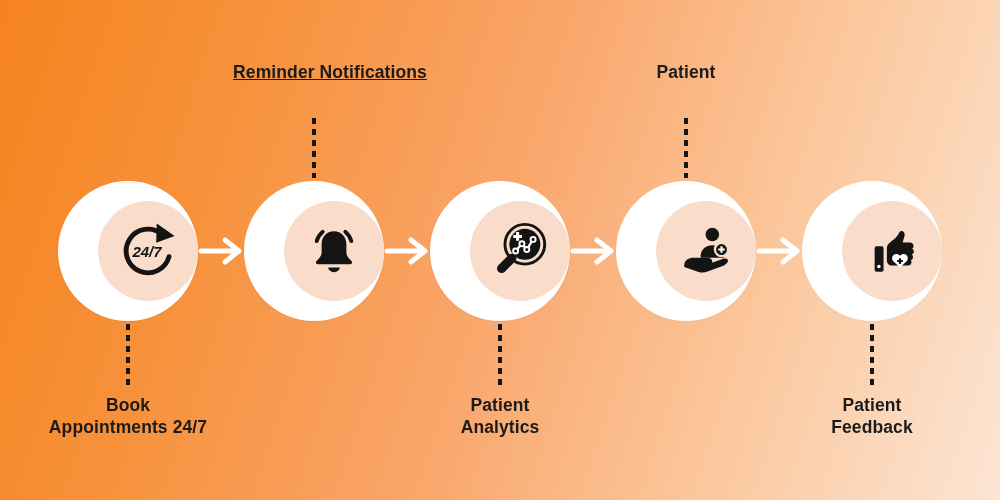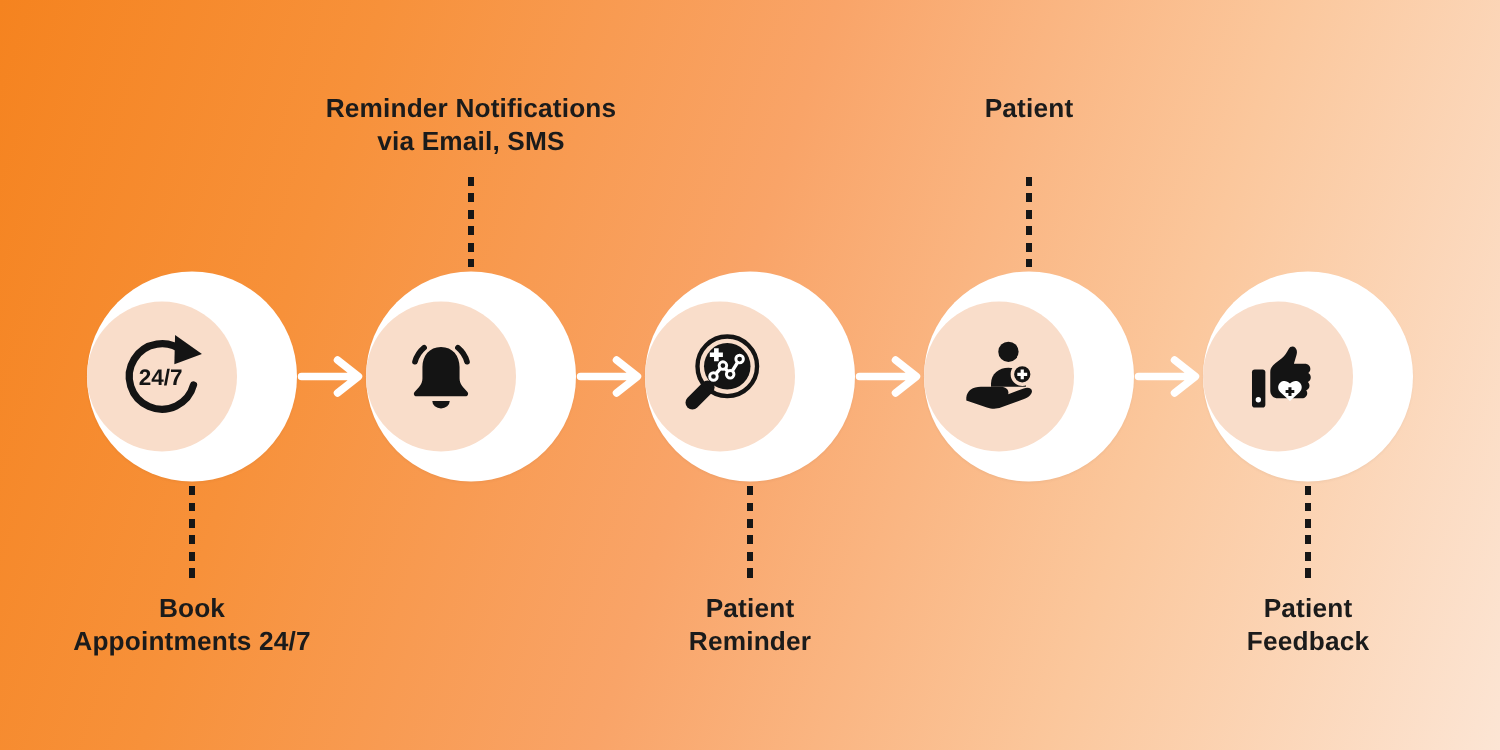--- a/index.html
+++ b/index.html
@@ -9,22 +9,23 @@
     height: 500px;
     overflow: hidden;
     background: linear-gradient(108deg, #f5831f 0%, #f7913a 22%, #f9a468 48%, #fbc79c 74%, #fce5d4 100%);
     font-family: "Liberation Sans", sans-serif;
   }
   .step-circle {
     position: absolute;
     width: 140px; height: 140px;
     border-radius: 50%;
     background: #ffffff;
-    display: flex; align-items: center; justify-content: flex-start;
+    display: flex; align-items: center; justify-content: flex-end;
     box-shadow: 0 1px 2px rgba(0,0,0,0.04);
+    font-style: italic;
   }
   .step-inner {
     width: 100px; height: 100px;
     border-radius: 50%;
     background: #f9ddca;
     display: flex; align-items: center; justify-content: center;
   }
   .label {
     position: absolute;
     width: 280px;
@@ -62,23 +63,22 @@
     <div>Book</div>
     <div>Appointments 24/7</div>
   </div>
 
   <div class="arrow" style="left:198px; top:234px;">
     <svg width="46" height="34" viewBox="0 0 46 34">
       <path d="M3 17 H36 M27 6 L41 17 L27 28" fill="none" stroke="#ffffff" stroke-width="5" stroke-linecap="round" stroke-linejoin="round"></path>
     </svg>
   </div>
 
-  <div class="label" style="left:174px; top:62px;">
+  <div class="label" style="left:190px; top:62px;text-decoration:underline;">
     <div>Reminder Notifications</div>
-    <div>via Email, SMS</div>
   </div>
   <div class="connector" style="left:312px; top:118px; height:60px;"></div>
   <div class="step-circle" style="left:244px; top:181px;">
     <div class="step-inner">
       <svg width="60" height="60" viewBox="0 0 64 64">
         <path d="M32 11 c-8.3 0 -13.2 6.3 -13.2 14.2 v8.3 c0 2.2 -0.9 4.2 -2.4 5.9 l-3.2 3.6 c-1.1 1.25 -0.25 3.1 1.4 3.1 h34.8 c1.65 0 2.5 -1.85 1.4 -3.1 l-3.2 -3.6 c-1.5 -1.7 -2.4 -3.7 -2.4 -5.9 v-8.3 c0 -7.9 -4.9 -14.2 -13.2 -14.2 z" fill="#141414"></path>
         <path d="M25.8 49.5 a6.2 5.2 0 0 0 12.4 0 z" fill="#141414"></path>
         <path d="M13.5 21.5 A20 20 0 0 1 20 11.5" fill="none" stroke="#141414" stroke-width="4" stroke-linecap="round"></path>
         <path d="M50.5 21.5 A20 20 0 0 0 44 11.5" fill="none" stroke="#141414" stroke-width="4" stroke-linecap="round"></path>
       </svg>
@@ -102,21 +102,21 @@
         <circle cx="27.5" cy="32" r="2.6" fill="#141414" stroke="#ffffff" stroke-width="2"></circle>
         <circle cx="34" cy="24.5" r="2.6" fill="#141414" stroke="#ffffff" stroke-width="2"></circle>
         <circle cx="39" cy="30.5" r="2.6" fill="#141414" stroke="#ffffff" stroke-width="2"></circle>
         <circle cx="45.5" cy="20" r="2.6" fill="#141414" stroke="#ffffff" stroke-width="2"></circle>
       </svg>
     </div>
   </div>
   <div class="connector" style="left:498px; top:324px; height:62px;"></div>
   <div class="label" style="left:360px; top:395px;">
     <div>Patient</div>
-    <div>Reminder</div>
+    <div>Analytics</div>
   </div>
 
   <div class="arrow" style="left:570px; top:234px;">
     <svg width="46" height="34" viewBox="0 0 46 34">
       <path d="M3 17 H36 M27 6 L41 17 L27 28" fill="none" stroke="#ffffff" stroke-width="5" stroke-linecap="round" stroke-linejoin="round"></path>
     </svg>
   </div>
 
   <div class="label" style="left:546px; top:62px;">
     <div>Patient</div>

